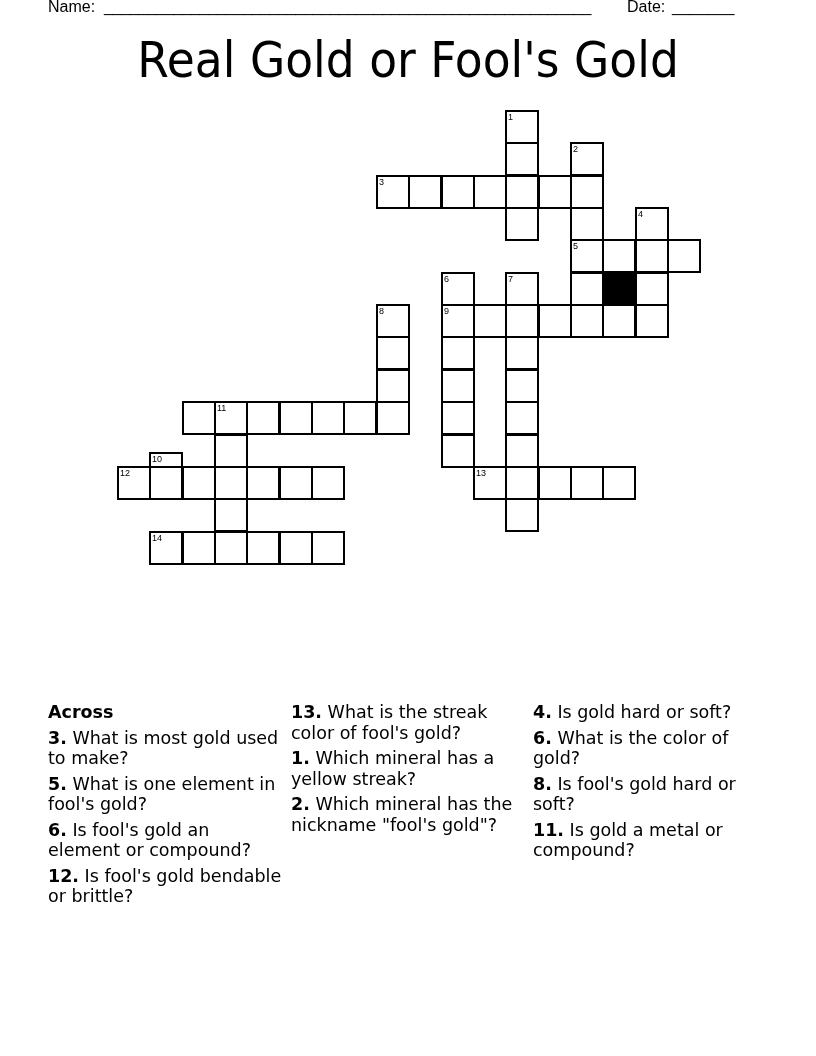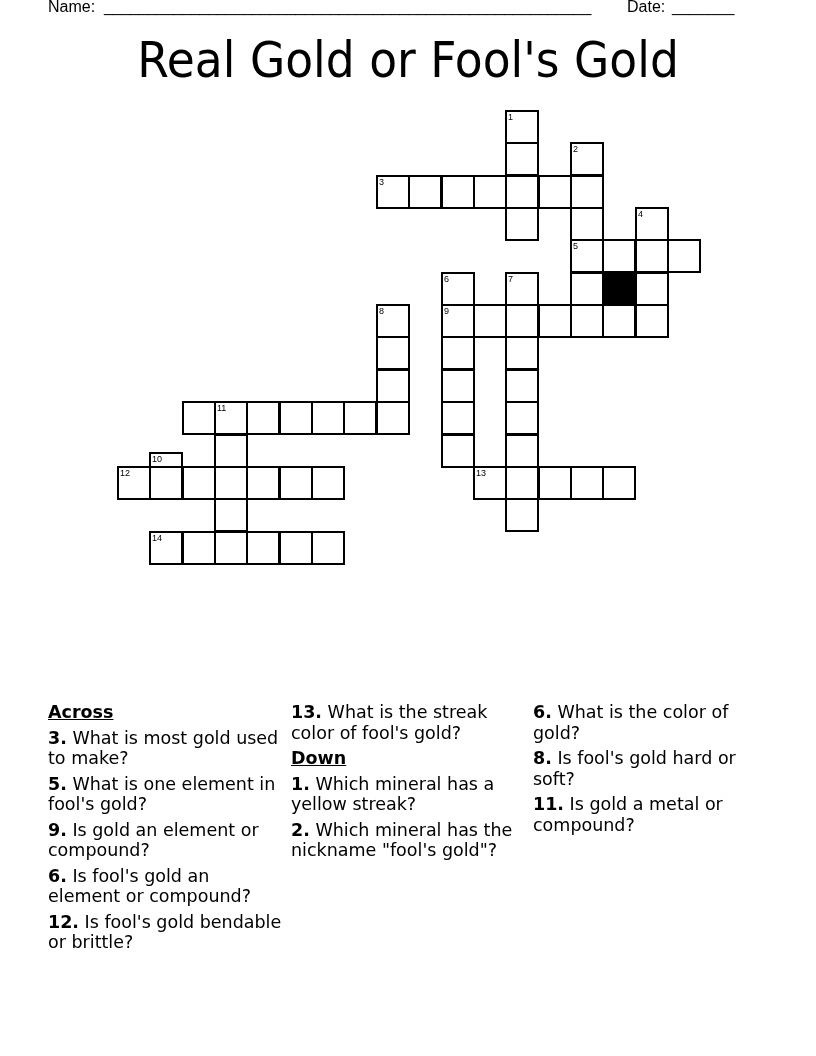--- a/index.html
+++ b/index.html
@@ -28,21 +28,21 @@
     font-size: 9px; line-height: 10px; color: #000;
   }
   .clues {
     position: absolute; top: 702px; left: 48px; width: 730px;
     font-family: "DejaVu Sans", sans-serif; font-size: 17.5px; line-height: 20.5px;
   }
   .col { position: absolute; top: 0; width: 235px; }
   .col1 { left: 0; }
   .col2 { left: 243px; }
   .col3 { left: 485px; }
-  .section-title { font-weight: bold; text-decoration: underline; margin-bottom: 5px; display: block; }
+  .section-title { font-weight: bold; margin-bottom: 5px; display: block; }
   .clue { margin-bottom: 5px; }
   .clue-num { font-weight: bold; text-align: right; }
   .section-down { margin-top: 0px; }
 </style>
 </head>
 <body>
 
 <div class="header-line">
   <span class="name-label">Name:</span>
   <span class="name-line">________________________________________________________</span>
@@ -150,28 +150,27 @@
     <div class="cell" style="left: 246px; top: 531px;"></div>
     <div class="cell" style="left: 279px; top: 531px;"></div>
     <div class="cell" style="left: 311px; top: 531px;"></div>
   </div>
 
 <div class="clues">
   <div class="col col1">
     <span class="section-title">Across</span>
     <div class="clue"><span class="clue-num">3.</span> <span>What is most gold used to make?</span></div>
     <div class="clue"><span class="clue-num">5.</span> <span>What is one element in fool's gold?</span></div>
-    <div class="clue"><span class="clue-num">9.</span> <span>Is gold an element or compound?</span></div>
     <div class="clue"><span class="clue-num">6.</span> <span>Is fool's gold an element or compound?</span></div>
     <div class="clue"><span class="clue-num">12.</span> <span>Is fool's gold bendable or brittle?</span></div>
   </div>
   <div class="col col2">
     <div class="clue"><span class="clue-num">13.</span> <span>What is the streak color of fool's gold?</span></div>
-    <span class="section-title section-down">Down</span>
     <div class="clue"><span class="clue-num">1.</span> <span>Which mineral has a yellow streak?</span></div>
     <div class="clue"><span class="clue-num">2.</span> <span>Which mineral has the nickname "fool's gold"?</span></div>
   </div>
   <div class="col col3">
+    <div class="clue"><span class="clue-num">4.</span> <span>Is gold hard or soft?</span></div>
     <div class="clue"><span class="clue-num">6.</span> <span>What is the color of gold?</span></div>
     <div class="clue"><span class="clue-num">8.</span> <span>Is fool's gold hard or soft?</span></div>
     <div class="clue"><span class="clue-num">11.</span> <span>Is gold a metal or compound?</span></div>
   </div>
 </div>
 
 </body></html>

